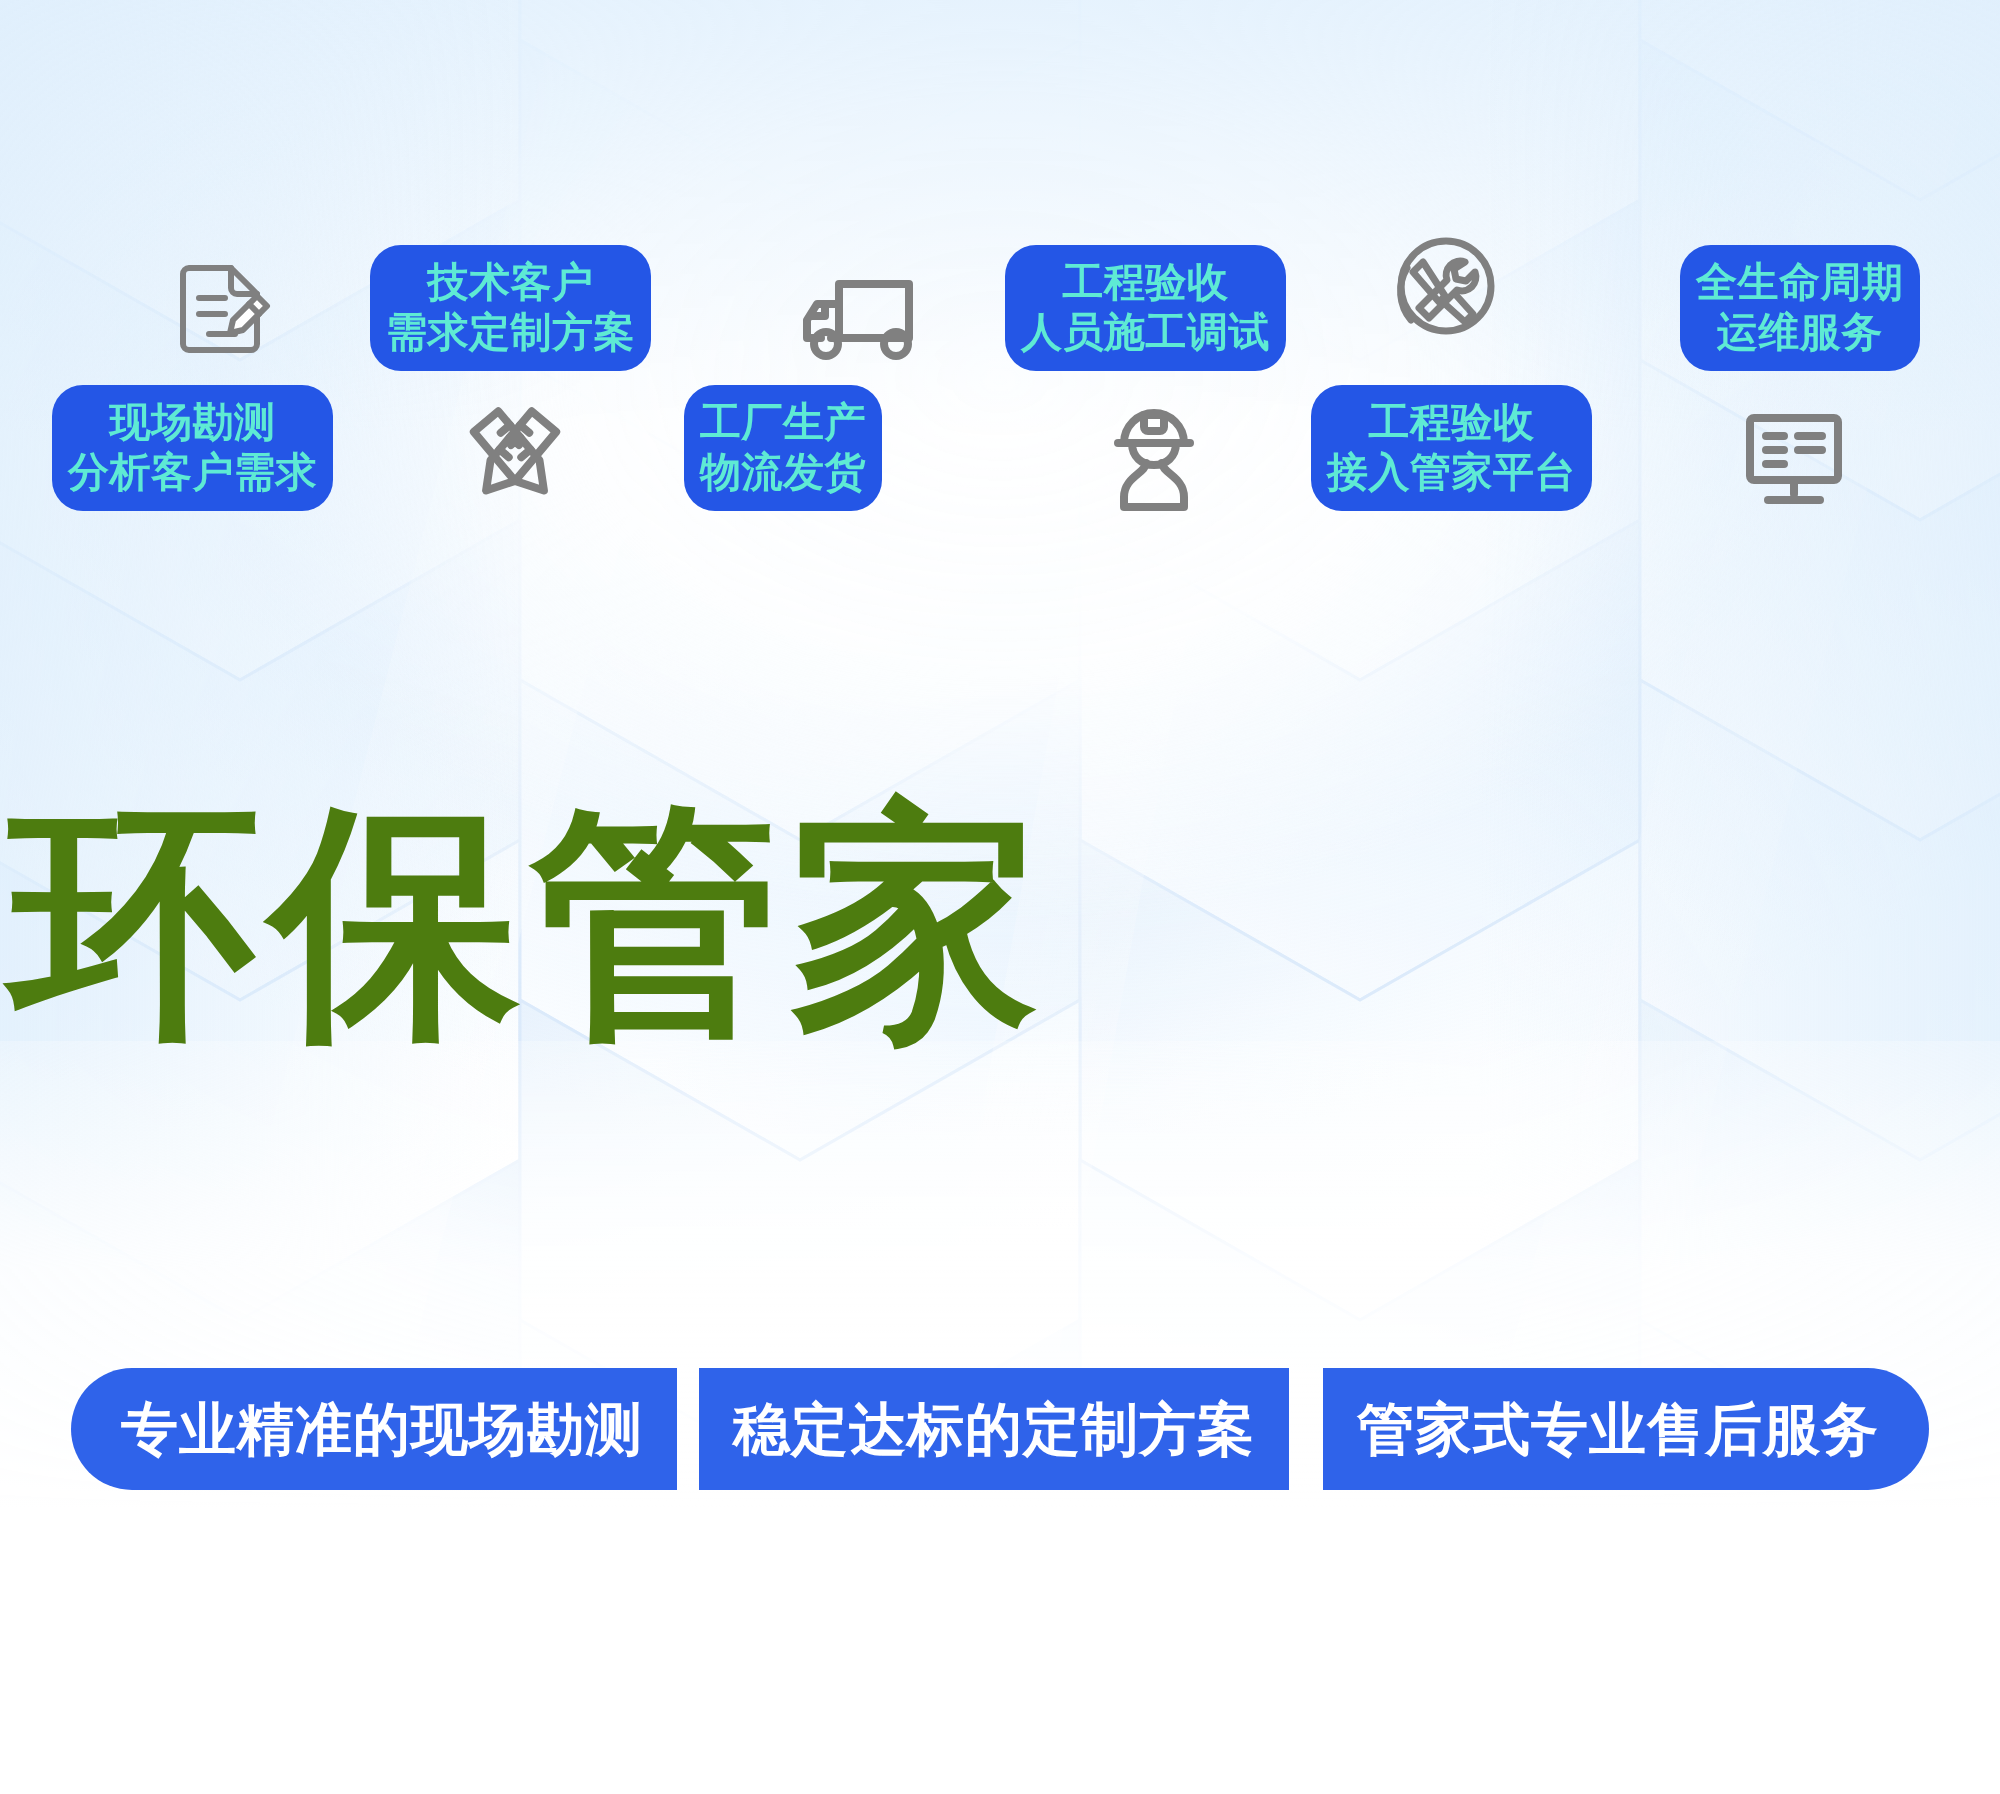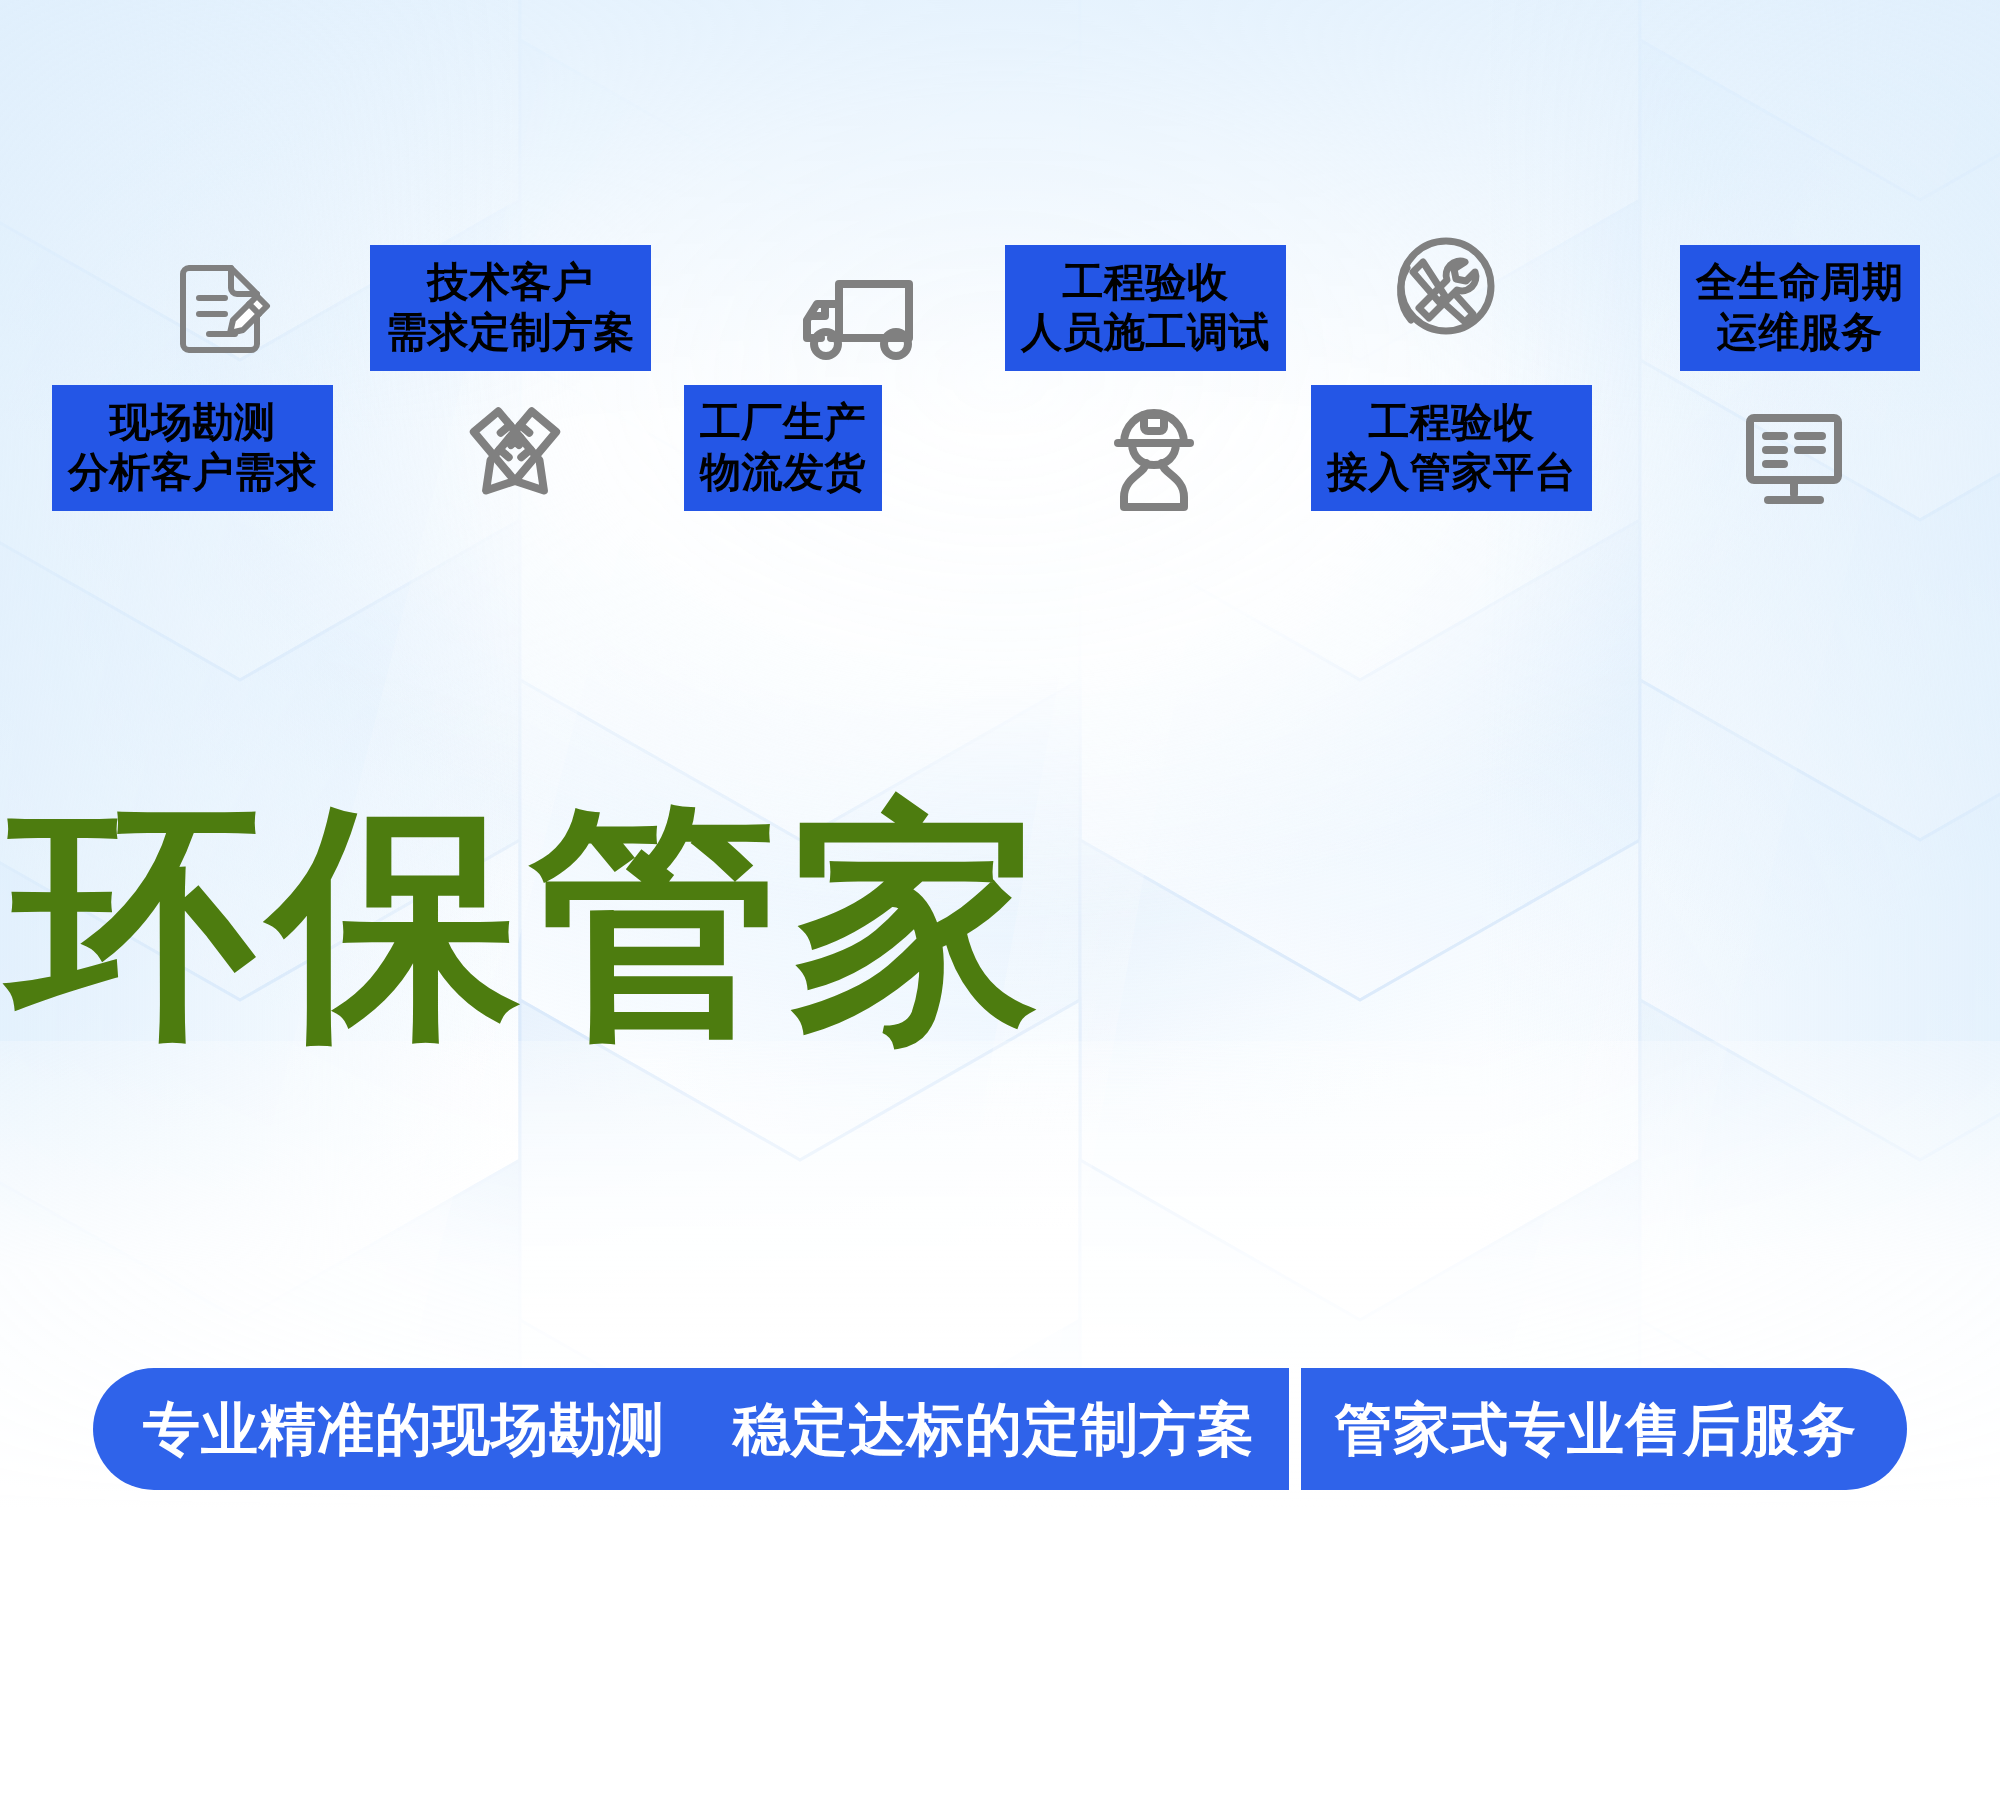--- a/index.html
+++ b/index.html
@@ -67,29 +67,30 @@
     width: 100%;
     height: 100%;
   }
 
   
   .proc-item {
     position: absolute;
   }
   .proc-badge {
     background: #2456e6;
-    color: #000000;
+    color: #5eead4;
     font-weight: 700;
     text-align: center;
     line-height: 1.22;
     letter-spacing: 0.5px;
     padding: 12px 16px 14px 16px;
     box-sizing: border-box;
     white-space: nowrap;
     font-size: 41px;
+    border-radius: 31px;
   }
   .proc-badge .l1, .proc-badge .l2 { display: block; }
 
   .proc-icon {
     color: #808080;
     display: block;
   }
   .proc-icon svg { display: block; }
 
   
@@ -109,20 +110,21 @@
 
   
   #pill-row {
     position: absolute;
     left: 0;
     right: 0;
     top: 1368px;
     display: flex;
     justify-content: center;
     align-items: stretch;
+    gap: 22px;
   }
   .pill {
     background: #2f63ea;
     color: #ffffff;
     font-weight: 700;
     font-size: 57px;
     letter-spacing: 1px;
     line-height: 1;
     display: flex;
     align-items: center;

